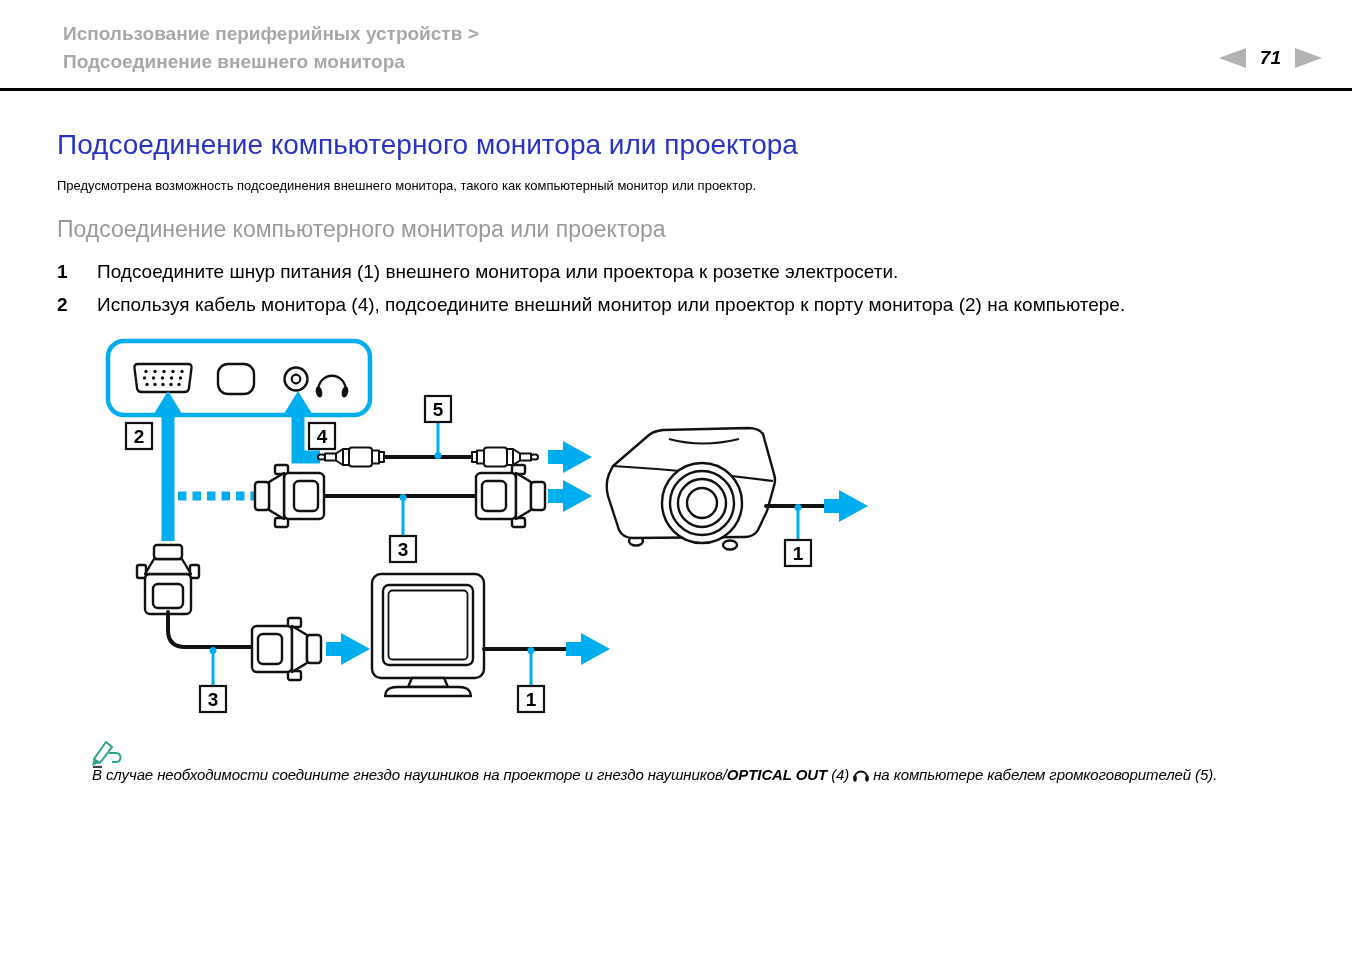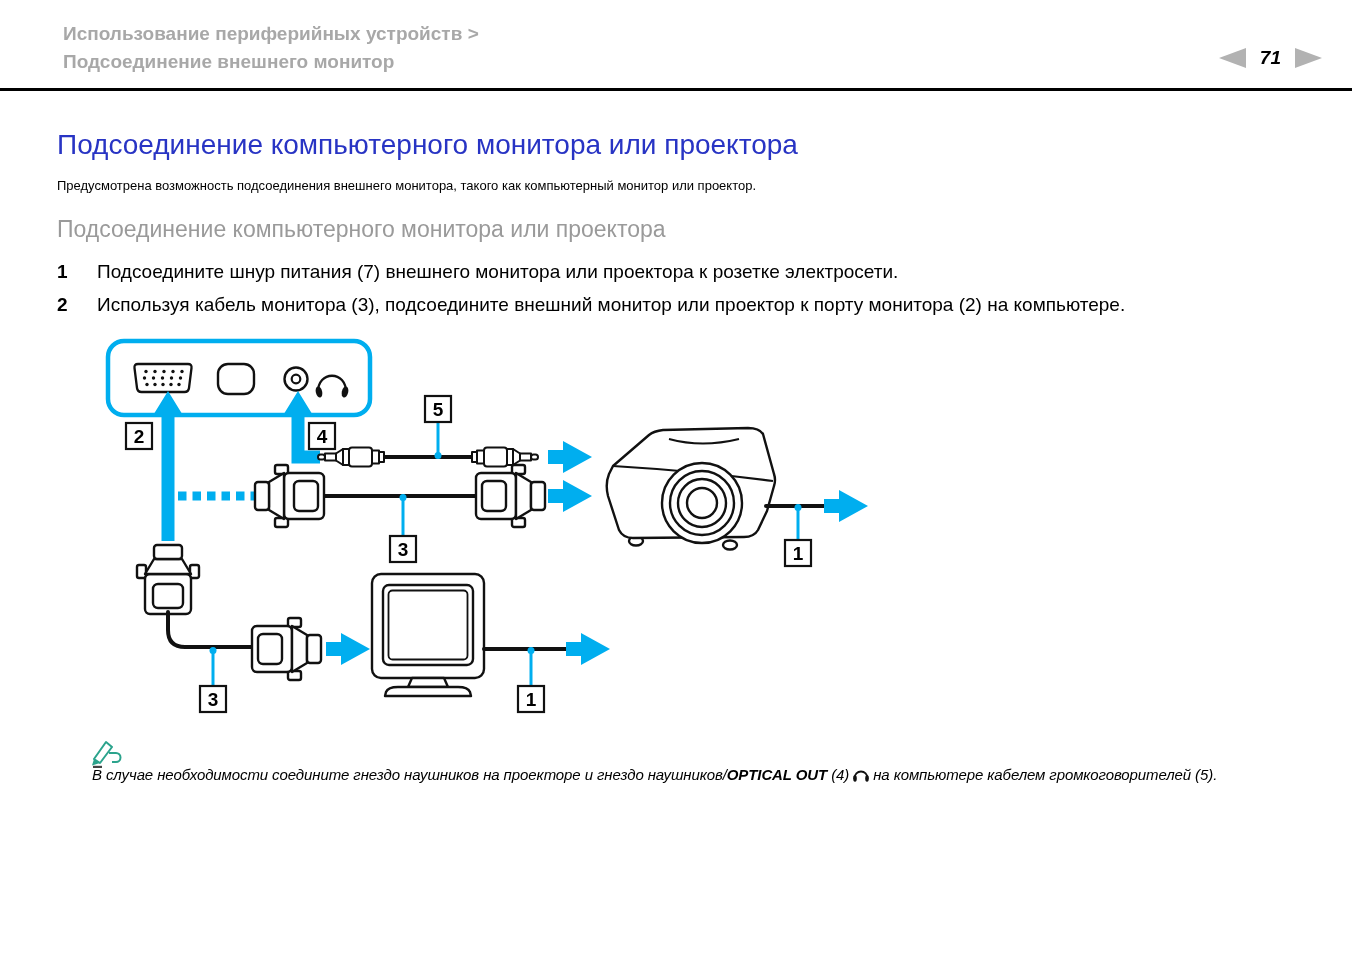--- a/index.html
+++ b/index.html
@@ -37,41 +37,41 @@
   .hp-inline { display:inline-block; vertical-align:-3px; margin:0 3px; }
 </style>
 </head>
 <body>
 
 <div class="page">
 
   <div class="header">
     <div class="breadcrumb">
       <div>Использование периферийных устройств &gt;</div>
-      <div>Подсоединение внешнего монитор</div>
+      <div>Подсоединение внешнего монитора</div>
     </div>
     <div class="pagenav">
       <div class="tri tri-left"></div>
       <div class="pagenum">71</div>
       <div class="tri tri-right"></div>
     </div>
   </div>
 
   <div class="title">Подсоединение компьютерного монитора или проектора</div>
   <div class="intro">Предусмотрена возможность подсоединения внешнего монитора, такого как компьютерный монитор или проектор.</div>
   <div class="subtitle">Подсоединение компьютерного монитора или проектора</div>
 
   <ol class="steps">
     <li class="step">
       <span class="step-num">1</span>
-      <span class="step-text">Подсоедините шнур питания (7) внешнего монитора или проектора к розетке электросети.</span>
+      <span class="step-text">Подсоедините шнур питания (1) внешнего монитора или проектора к розетке электросети.</span>
     </li>
     <li class="step">
       <span class="step-num">2</span>
-      <span class="step-text">Используя кабель монитора (3), подсоедините внешний монитор или проектор к порту монитора (2) на компьютере.</span>
+      <span class="step-text">Используя кабель монитора (4), подсоедините внешний монитор или проектор к порту монитора (2) на компьютере.</span>
     </li>
   </ol>
 
   <svg class="diagram" width="800" height="398" viewBox="0 0 800 398" xmlns="http://www.w3.org/2000/svg">
     <defs>
 
       <g id="vga-h" fill="#ffffff" stroke="#111111" stroke-width="2.4" stroke-linejoin="round">
         <rect x="4" y="-31" width="13" height="9" rx="2"></rect>
         <rect x="4" y="22" width="13" height="9" rx="2"></rect>
         <rect x="-32" y="-23" width="40" height="46" rx="5"></rect>

